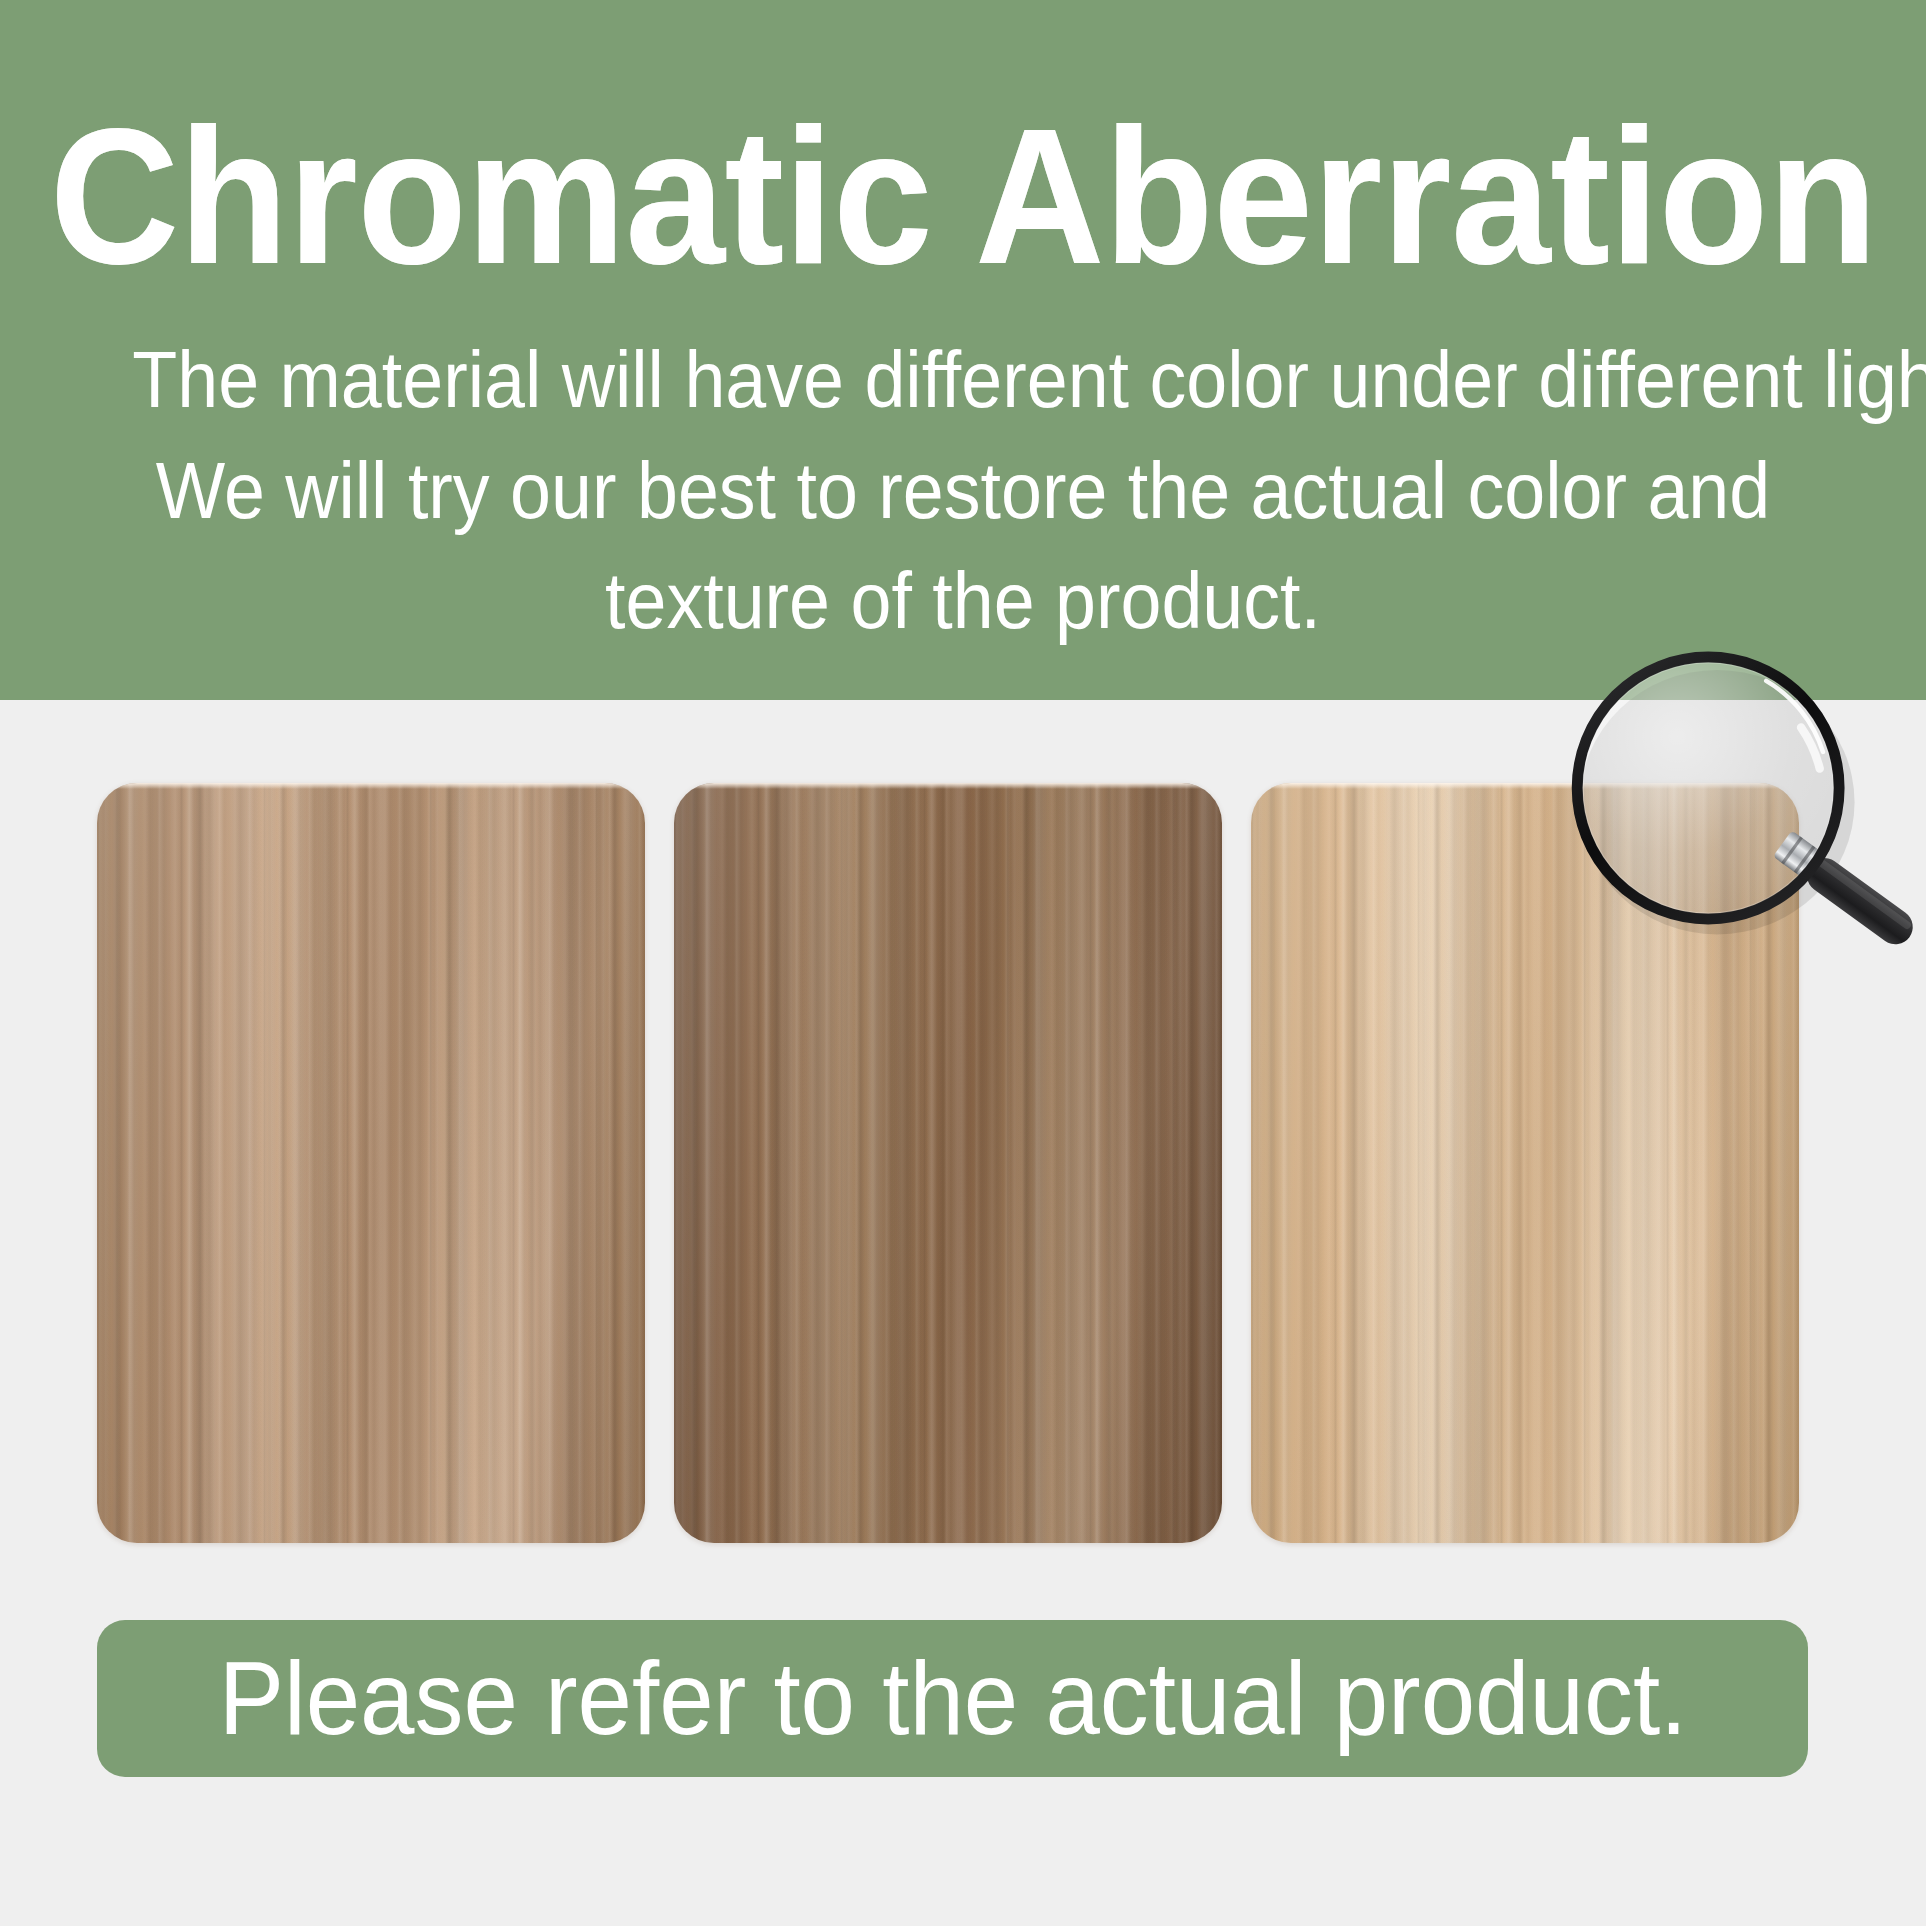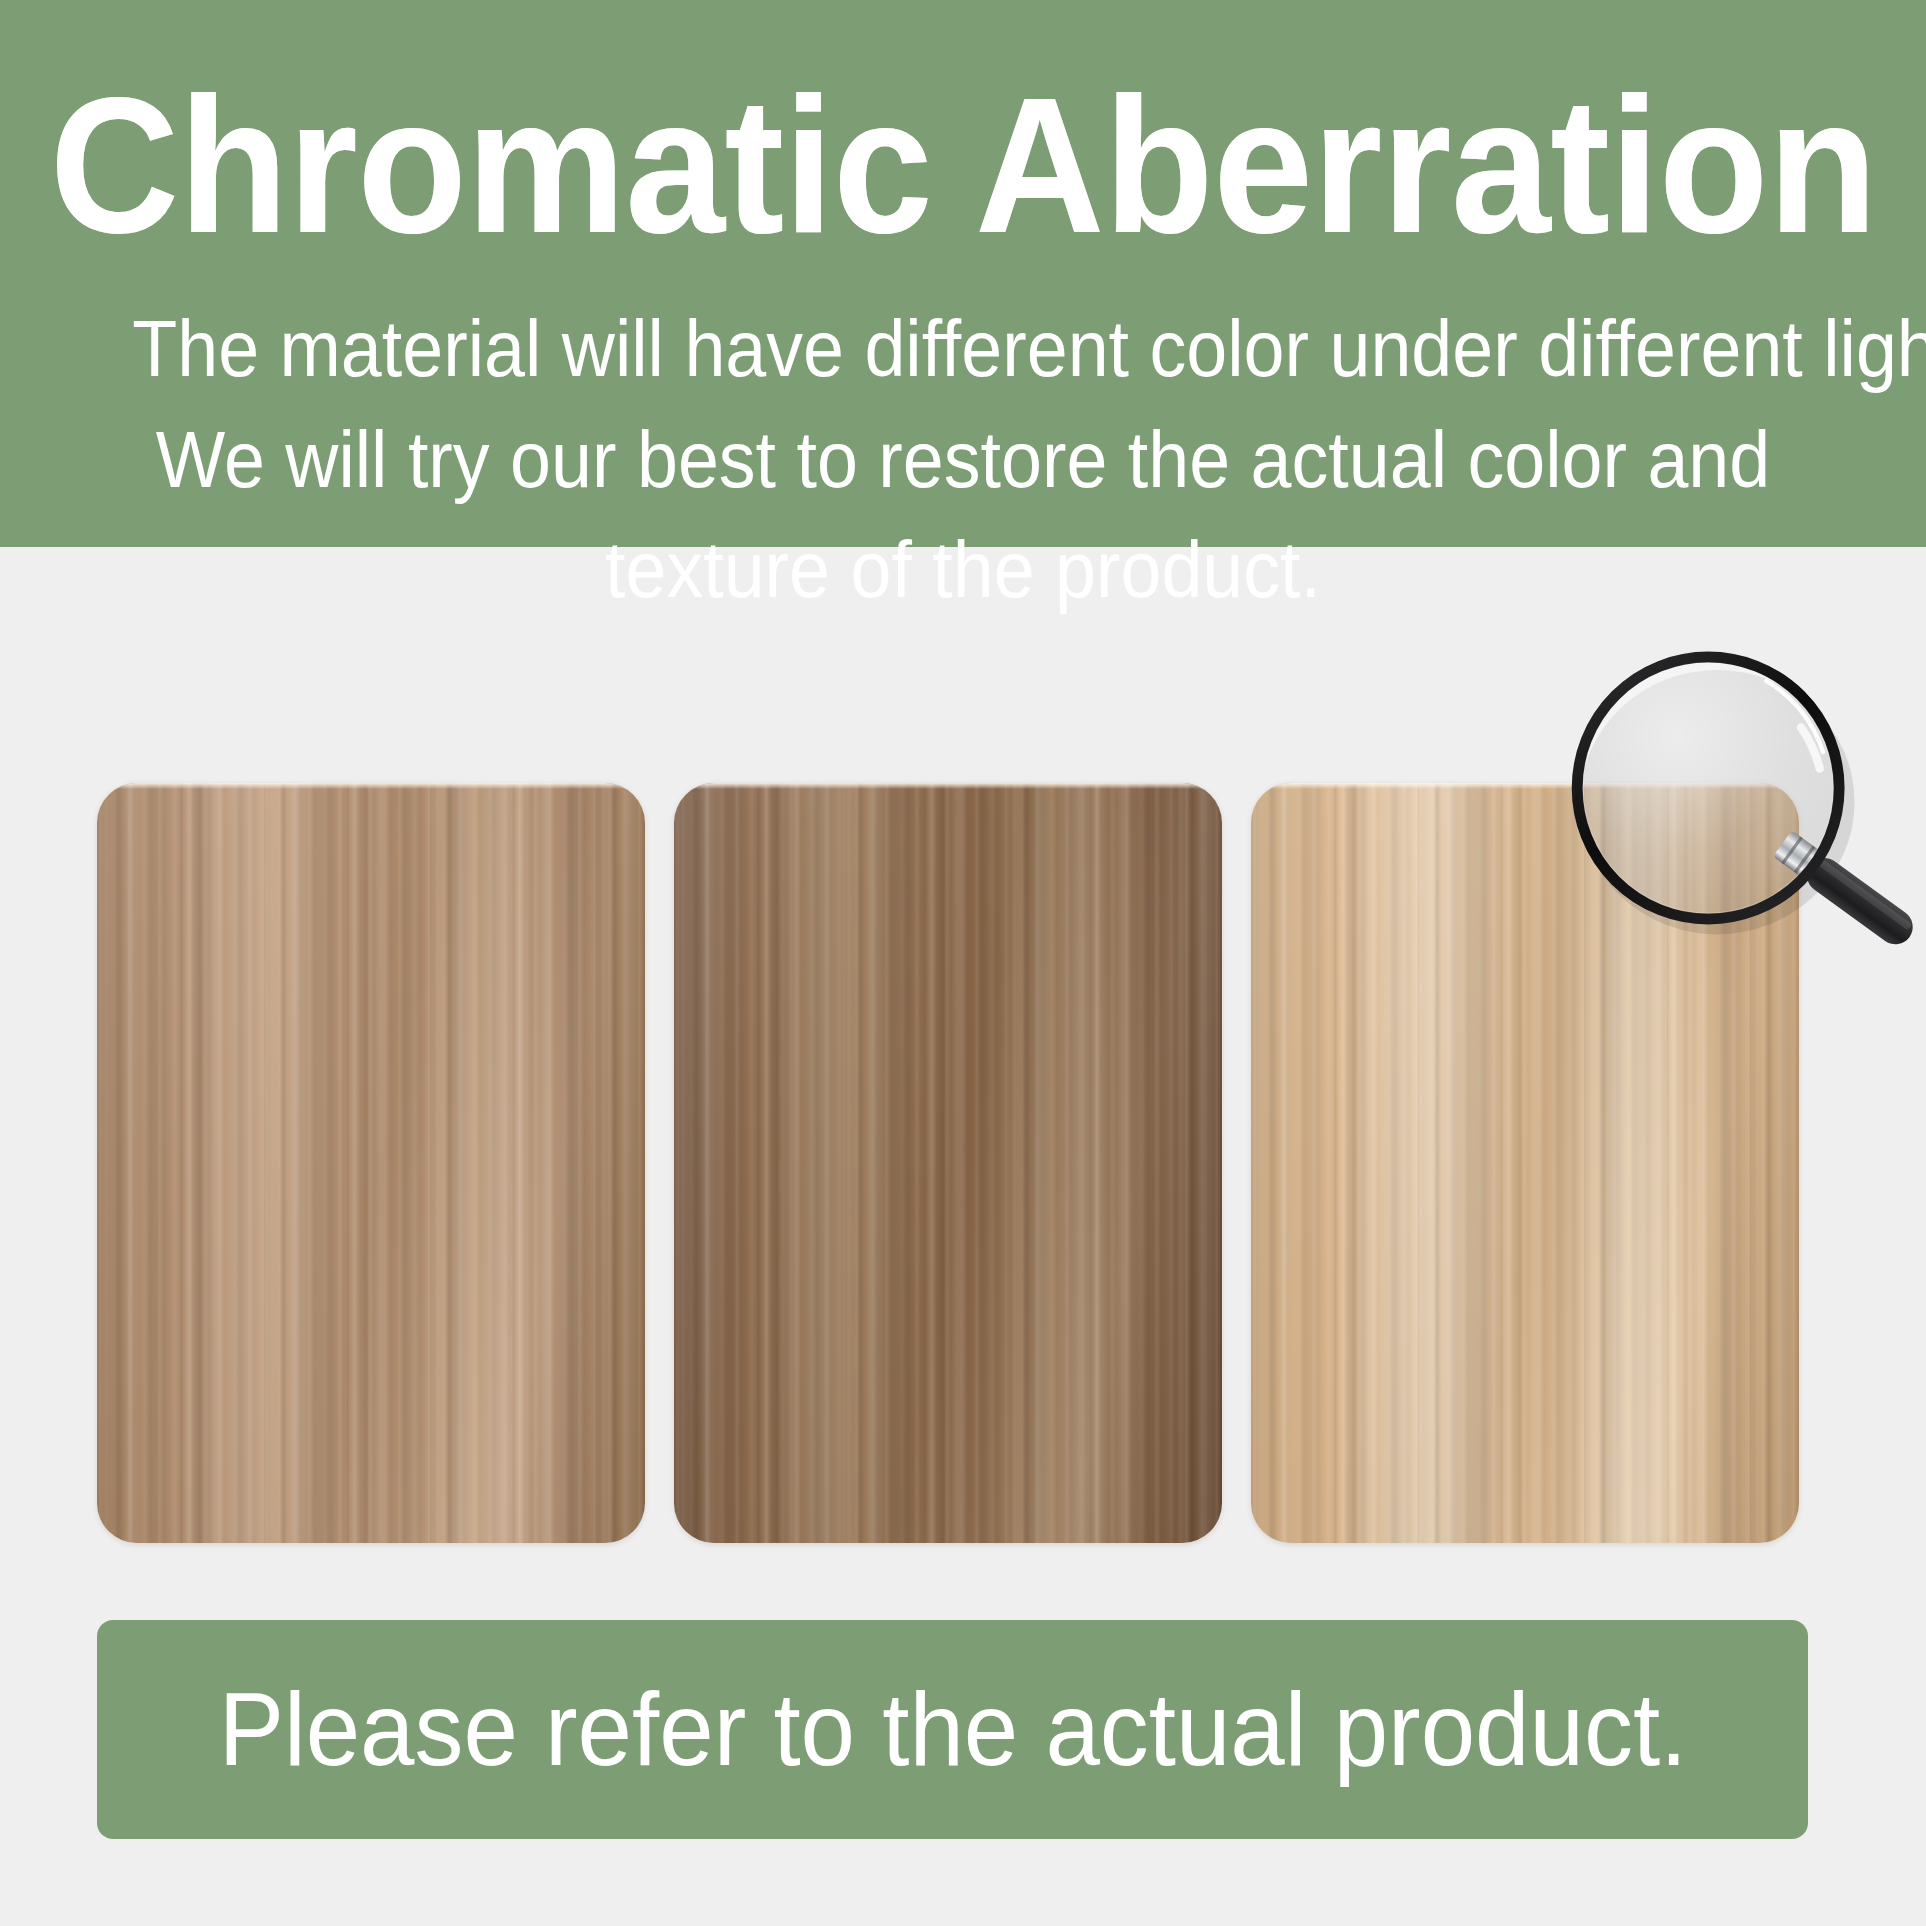--- a/index.html
+++ b/index.html
@@ -18,27 +18,27 @@
     height: 1926px;
     background: #EFEFEF;
     overflow: hidden;
   }
 
   
   .banner {
     position: absolute;
     left: 0; top: 0;
     width: 1926px;
-    height: 547px;
+    height: 700px;
     background: #7D9E74;
     display: flex;
     flex-direction: column;
     align-items: center;
     justify-content: flex-start;
-    padding-top: 71px;
+    padding-top: 102px;
     z-index: 2;
   }
 
   .banner-title {
     color: #FFFFFF;
     font-family: "Liberation Sans Narrow", "Liberation Sans", sans-serif;
     font-size: 193px;
     line-height: 0.98;
     font-weight: 700;
     letter-spacing: -0.6px;
@@ -144,23 +144,23 @@
     height: 6.4px;
     background: linear-gradient(180deg, rgba(255,248,240,0.9), rgba(255,248,240,0));
   }
 
   
   .cta {
     position: absolute;
     left: 97px;
     top: 1620px;
     width: 1711px;
-    height: 219px;
+    height: 157px;
     background: #7D9E74;
-    border-radius: 16px;
+    border-radius: 28px;
     display: flex;
     align-items: center;
     justify-content: center;
     z-index: 3;
   }
 
   .cta-label {
     color: #FFFFFF;
     font-family: "Liberation Sans Narrow", "Liberation Sans", sans-serif;
     font-size: 103px;

